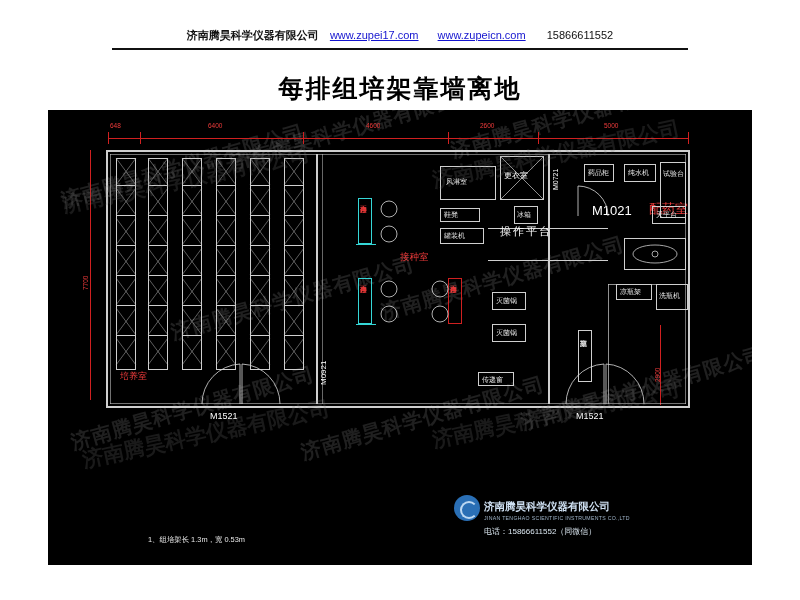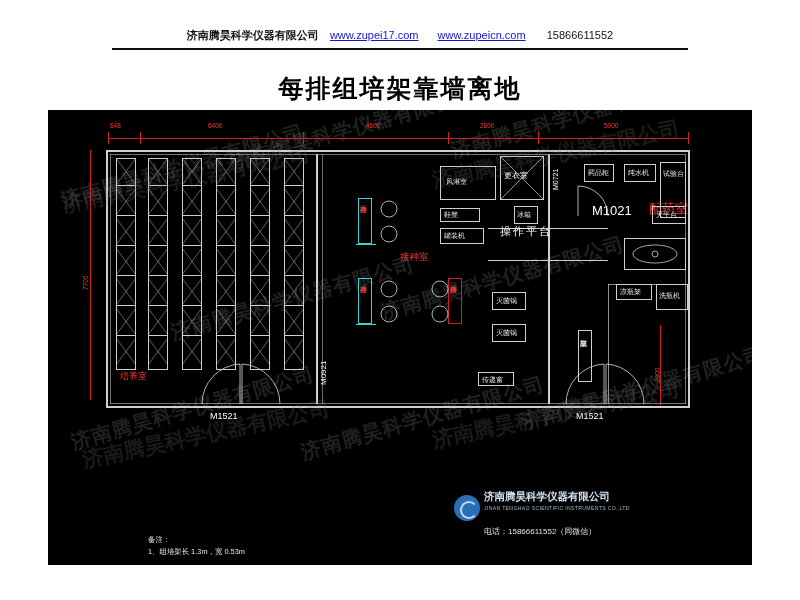--- a/index.html
+++ b/index.html
@@ -57,21 +57,21 @@
     position:absolute;left:100px;top:424px;width:330px;color:#e8e8e8;font-size:7.4px;line-height:1.55;
   }
   .notes .nline{white-space:nowrap;}
   .notes-title{color:#e8e8e8;font-size:7.4px;margin-bottom:1px;}
   
   .logo{
     position:absolute;right:18px;bottom:28px;width:250px;color:#dfe7ee;text-align:left;
   }
   .logo .l1{font-size:10.5px;font-weight:bold;color:#cfe0f2;}
   .logo .l2{font-size:5.2px;color:#9fb4c9;letter-spacing:.3px;margin-top:1px;}
-  .logo .l3{font-size:8px;color:#d8e4ee;margin-top:15px;}
+  .logo .l3{font-size:8px;color:#d8e4ee;margin-top:5px;}
   .logo .l4{font-size:8px;color:#d8e4ee;margin-top:2px;}
   .logo-mark{
     position:absolute;right:272px;bottom:44px;width:26px;height:26px;border-radius:50%;
     background:#2a6fb5;
   }
   .logo-mark:after{
     content:"";position:absolute;left:6px;top:6px;width:14px;height:14px;border-radius:50%;
     border:2px solid #bcd8f2;border-right-color:transparent;
   }
 </style>
@@ -307,21 +307,20 @@
     <g stroke="#dcdcdc" stroke-width="0.8" fill="none">
       <path d="M2,46 A40,40 0 0 1 40,6"></path>
         <path d="M40,6 L40,46"></path>
       <path d="M80,46 A40,40 0 0 0 42,6"></path>
         <path d="M42,6 L42,46"></path>
     </g>
   </svg>
   <div class="tw" style="left:528px;top:302px;font-size:9px;">M1521</div>
 
   <div class="notes">
-    <div class="notes-title">备注：</div>
     <div class="nline">1、组培架长 1.3m，宽 0.53m</div>
 
   </div>
 
   <div class="logo-mark"></div>
   <div class="logo">
     <div class="l1">济南腾昊科学仪器有限公司</div>
     <div class="l2">JINAN TENGHAO SCIENTIFIC INSTRUMENTS CO.,LTD</div>
     <div class="l3">电话：15866611552（同微信）</div>
   </div>

